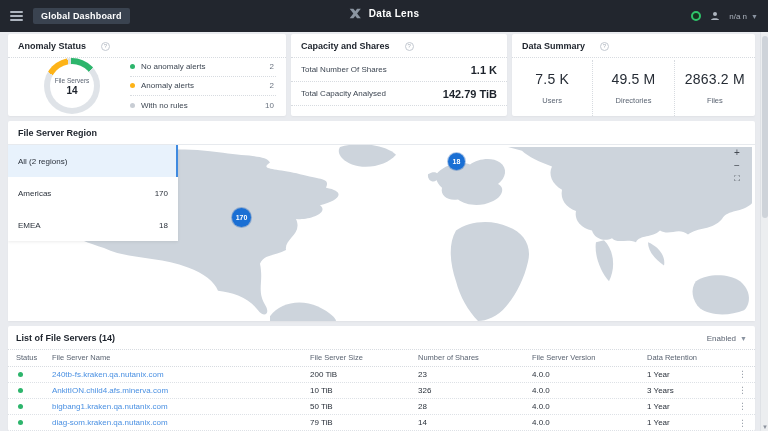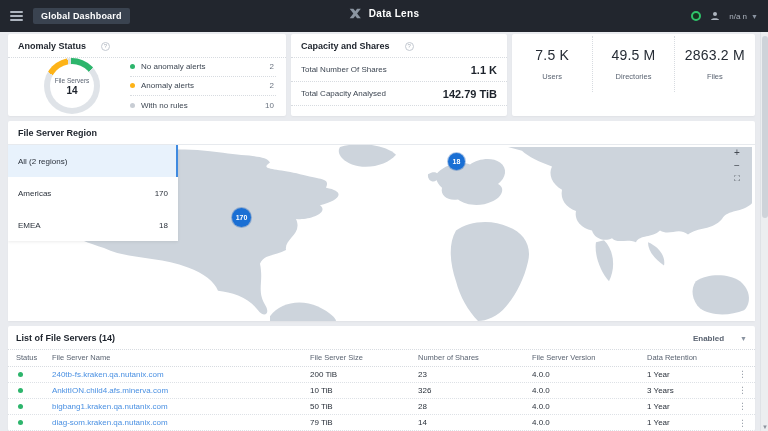--- a/index.html
+++ b/index.html
@@ -71,21 +71,21 @@
   .marker-lg { width:19px; height:19px; font-size:7px; }
   .marker-sm { width:17px; height:17px; font-size:7px; }
   .map-controls { position:absolute; top:2px; right:12px; display:flex; flex-direction:column; align-items:center; gap:2px; z-index:2; color:#444a52; }
   .map-btn { font-size:10px; line-height:11px; cursor:pointer; text-align:center; width:12px; }
   .expand-glyph { font-size:8px; }
 
   
   .card-list { flex:1; display:flex; flex-direction:column; overflow:hidden; }
   .list-head { display:flex; align-items:center; padding:7px 8px 6px; border-bottom:1px dotted #d7dbe0; }
   .list-title { font-size:9px; font-weight:bold; color:#1c222b; }
-  .list-filter { margin-left:auto; display:flex; align-items:center; gap:16px; font-size:8px; color:#5b6472; cursor:pointer;font-weight:bold; }
+  .list-filter { margin-left:auto; display:flex; align-items:center; gap:4px; font-size:8px; color:#5b6472; cursor:pointer; }
   .grid-row { display:grid; grid-template-columns:36px 258px 108px 114px 115px 1fr 16px; align-items:center; padding:0 8px; }
   .thead { height:18px; border-bottom:1px dotted #d7dbe0; }
   .th { font-size:7.5px; color:#5b6472; }
   .trow { height:17px; border-bottom:1px dotted #dde1e6; }
   .status-ok { width:5px; height:5px; border-radius:50%; background:#2db56c; margin-left:2px; }
   .td { font-size:8px; color:#2a313b; }
   .td-link { font-size:8px; color:#4a90e2; cursor:pointer; }
   .kebab { font-size:9px; color:#9aa1ab; text-align:right; cursor:pointer; }
 
   
@@ -169,20 +169,24 @@
         <span class="cap-label">Total Number Of Shares</span>
         <span class="cap-value">1.1 K</span>
       </div>
       <div class="cap-row">
         <span class="cap-label">Total Capacity Analysed</span>
         <span class="cap-value">142.79 TiB</span>
       </div>
     </div>
 
     <div class="card card-summary">
+      <div class="card-title-row">
+        <span class="card-title">Data Summary</span>
+        <span class="help-icon">?</span>
+      </div>
       <div class="summary-body">
         <div class="stat">
           <span class="stat-value">7.5 K</span>
           <span class="stat-label">Users</span>
         </div>
         <div class="stat">
           <span class="stat-value">49.5 M</span>
           <span class="stat-label">Directories</span>
         </div>
         <div class="stat">

